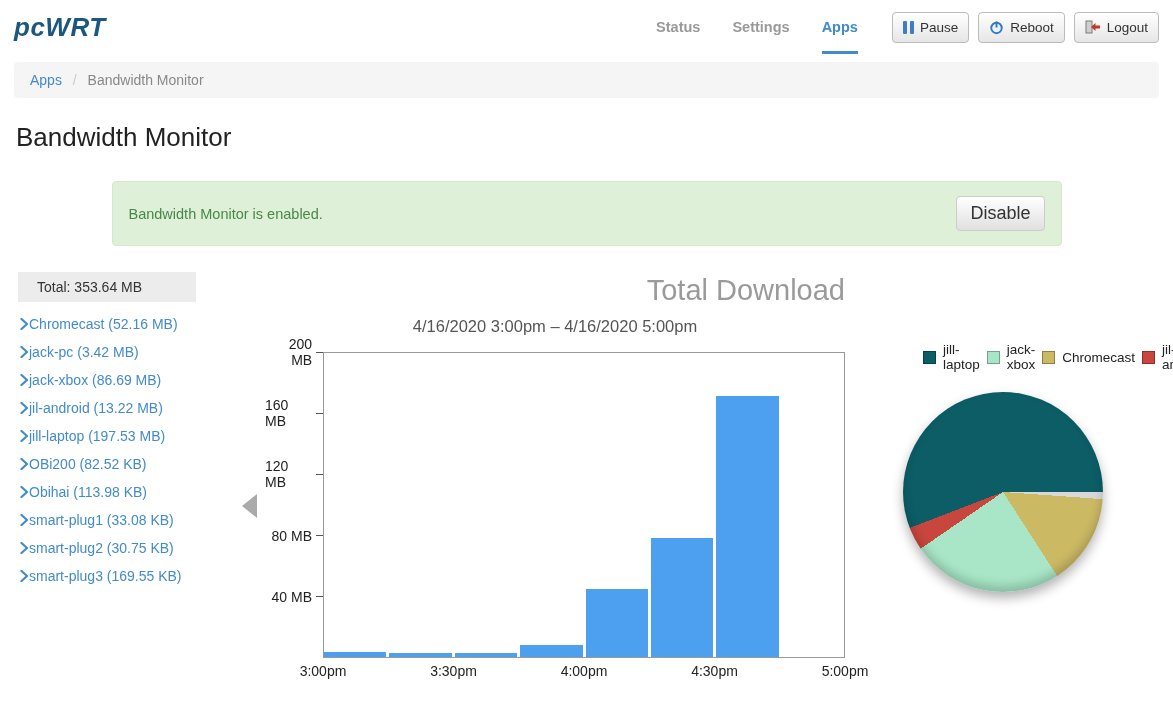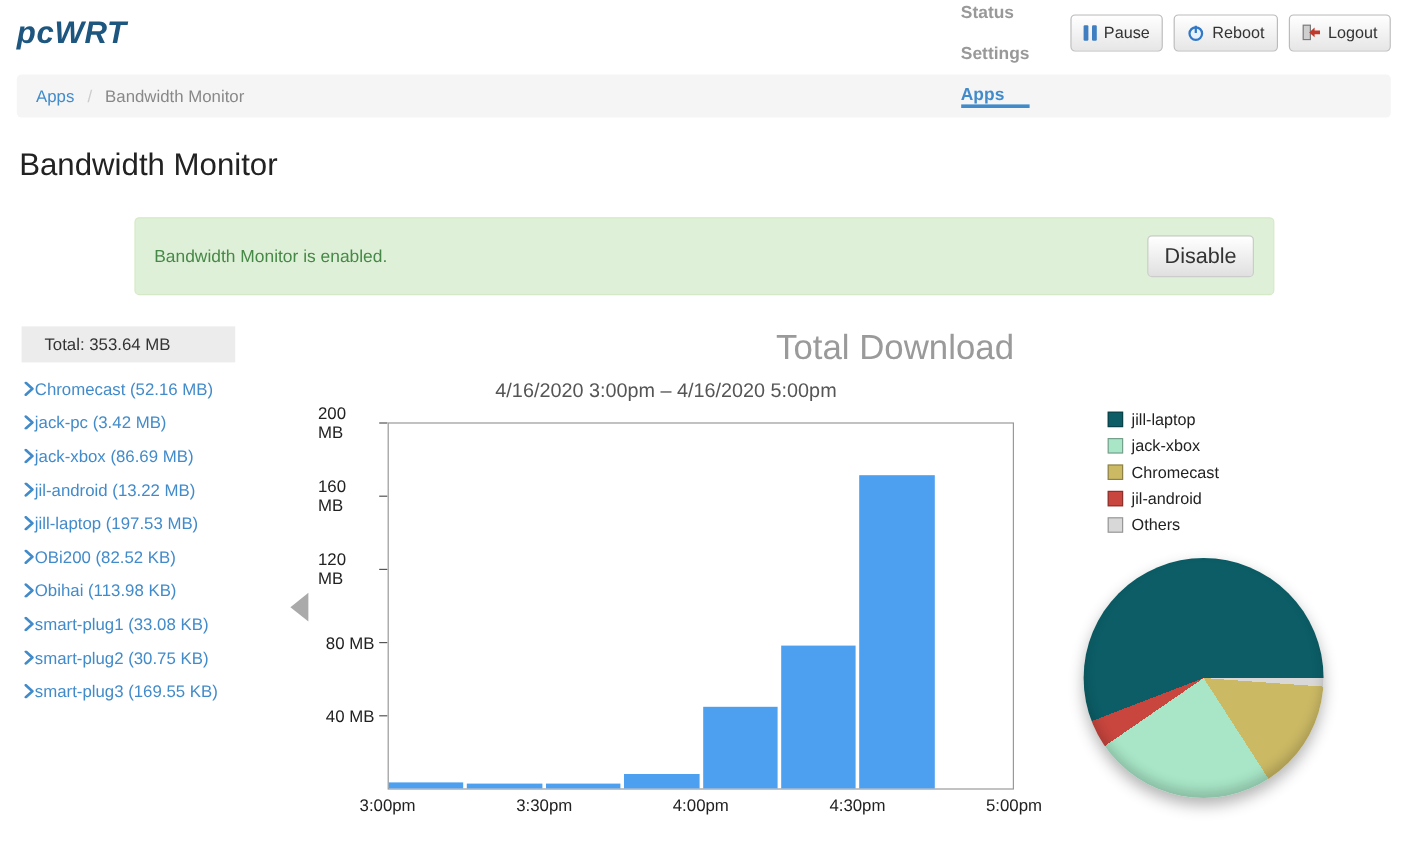--- a/index.html
+++ b/index.html
@@ -13,21 +13,21 @@
 
   
   .header {
     height:54px; display:flex; align-items:center;
     padding:0 14px;
   }
   .logo {
     font-style:italic; font-weight:bold; font-size:26px;
     color:#1d567f; letter-spacing:0.5px;text-align:center;
   }
-  .main-nav { margin-left:auto; display:flex; gap:12px; height:54px; margin-right:34px;flex-direction:column; }
+  .main-nav { margin-left:auto; display:flex; gap:32px; height:54px; margin-right:34px; }
   .nav-link {
     display:flex; align-items:center; font-size:14.5px; font-weight:bold;
     color:#999; text-decoration:none; cursor:pointer;
     border-bottom:3px solid transparent; padding-top:3px;
   }
   .nav-link.active { color:#428bca; border-bottom-color:#428bca; }
   .header-buttons { display:flex; gap:9px; }
   .hbtn {
     display:inline-flex; align-items:center; gap:6px;
     background:linear-gradient(#ffffff,#e6e6e6);
@@ -108,21 +108,21 @@
     display:flex; align-items:flex-end; gap:3px;
   }
   .bar { flex:1; }
   .x-axis { position:relative; grid-column:2; height:24px; }
   .xtick {
     position:absolute; top:5px; transform:translateX(-50%);
     font-size:14px; color:#222; white-space:nowrap;
   }
 
   .pie-block { margin-left:58px; padding-top:70px; width:240px; }
-  .legend { margin-left:20px; display:flex; flex-direction:column; gap:7px; }
+  .legend { margin-left:20px; display:flex; gap:7px; }
   .legend-item { display:flex; align-items:center; gap:7px; font-size:13.5px; color:#222; }
   .swatch { width:13px; height:13px; border:1px solid rgba(0,0,0,0.3); flex:none; }
   .pie {
     width:200px; height:200px; border-radius:50%;
     margin-top:20px;
     box-shadow:0 6px 12px rgba(0,0,0,0.30), inset 0 -6px 10px rgba(0,0,0,0.18);
   }
 </style>
 </head>
 <body>
@@ -245,21 +245,21 @@
   </aside>
 
   <div class="chart-area">
     <div class="prev-arrow"></div>
 
     <div class="bar-block">
       <div class="chart-title">Total Download</div>
       <div class="chart-subtitle">4/16/2020 3:00pm – 4/16/2020 5:00pm</div>
       <div class="plot-wrap">
         <div class="y-axis" id="y-axis">
-            <div class="ytick" style="top: 0%;">
+            <div class="ytick" style="top: 0%; text-align: right;">
               <span>200 MB</span>
               <span class="tickmark"></span>
             </div>
             <div class="ytick" style="top: 20%;">
               <span>160 MB</span>
               <span class="tickmark"></span>
             </div>
             <div class="ytick" style="top: 40%;">
               <span>120 MB</span>
               <span class="tickmark"></span>

